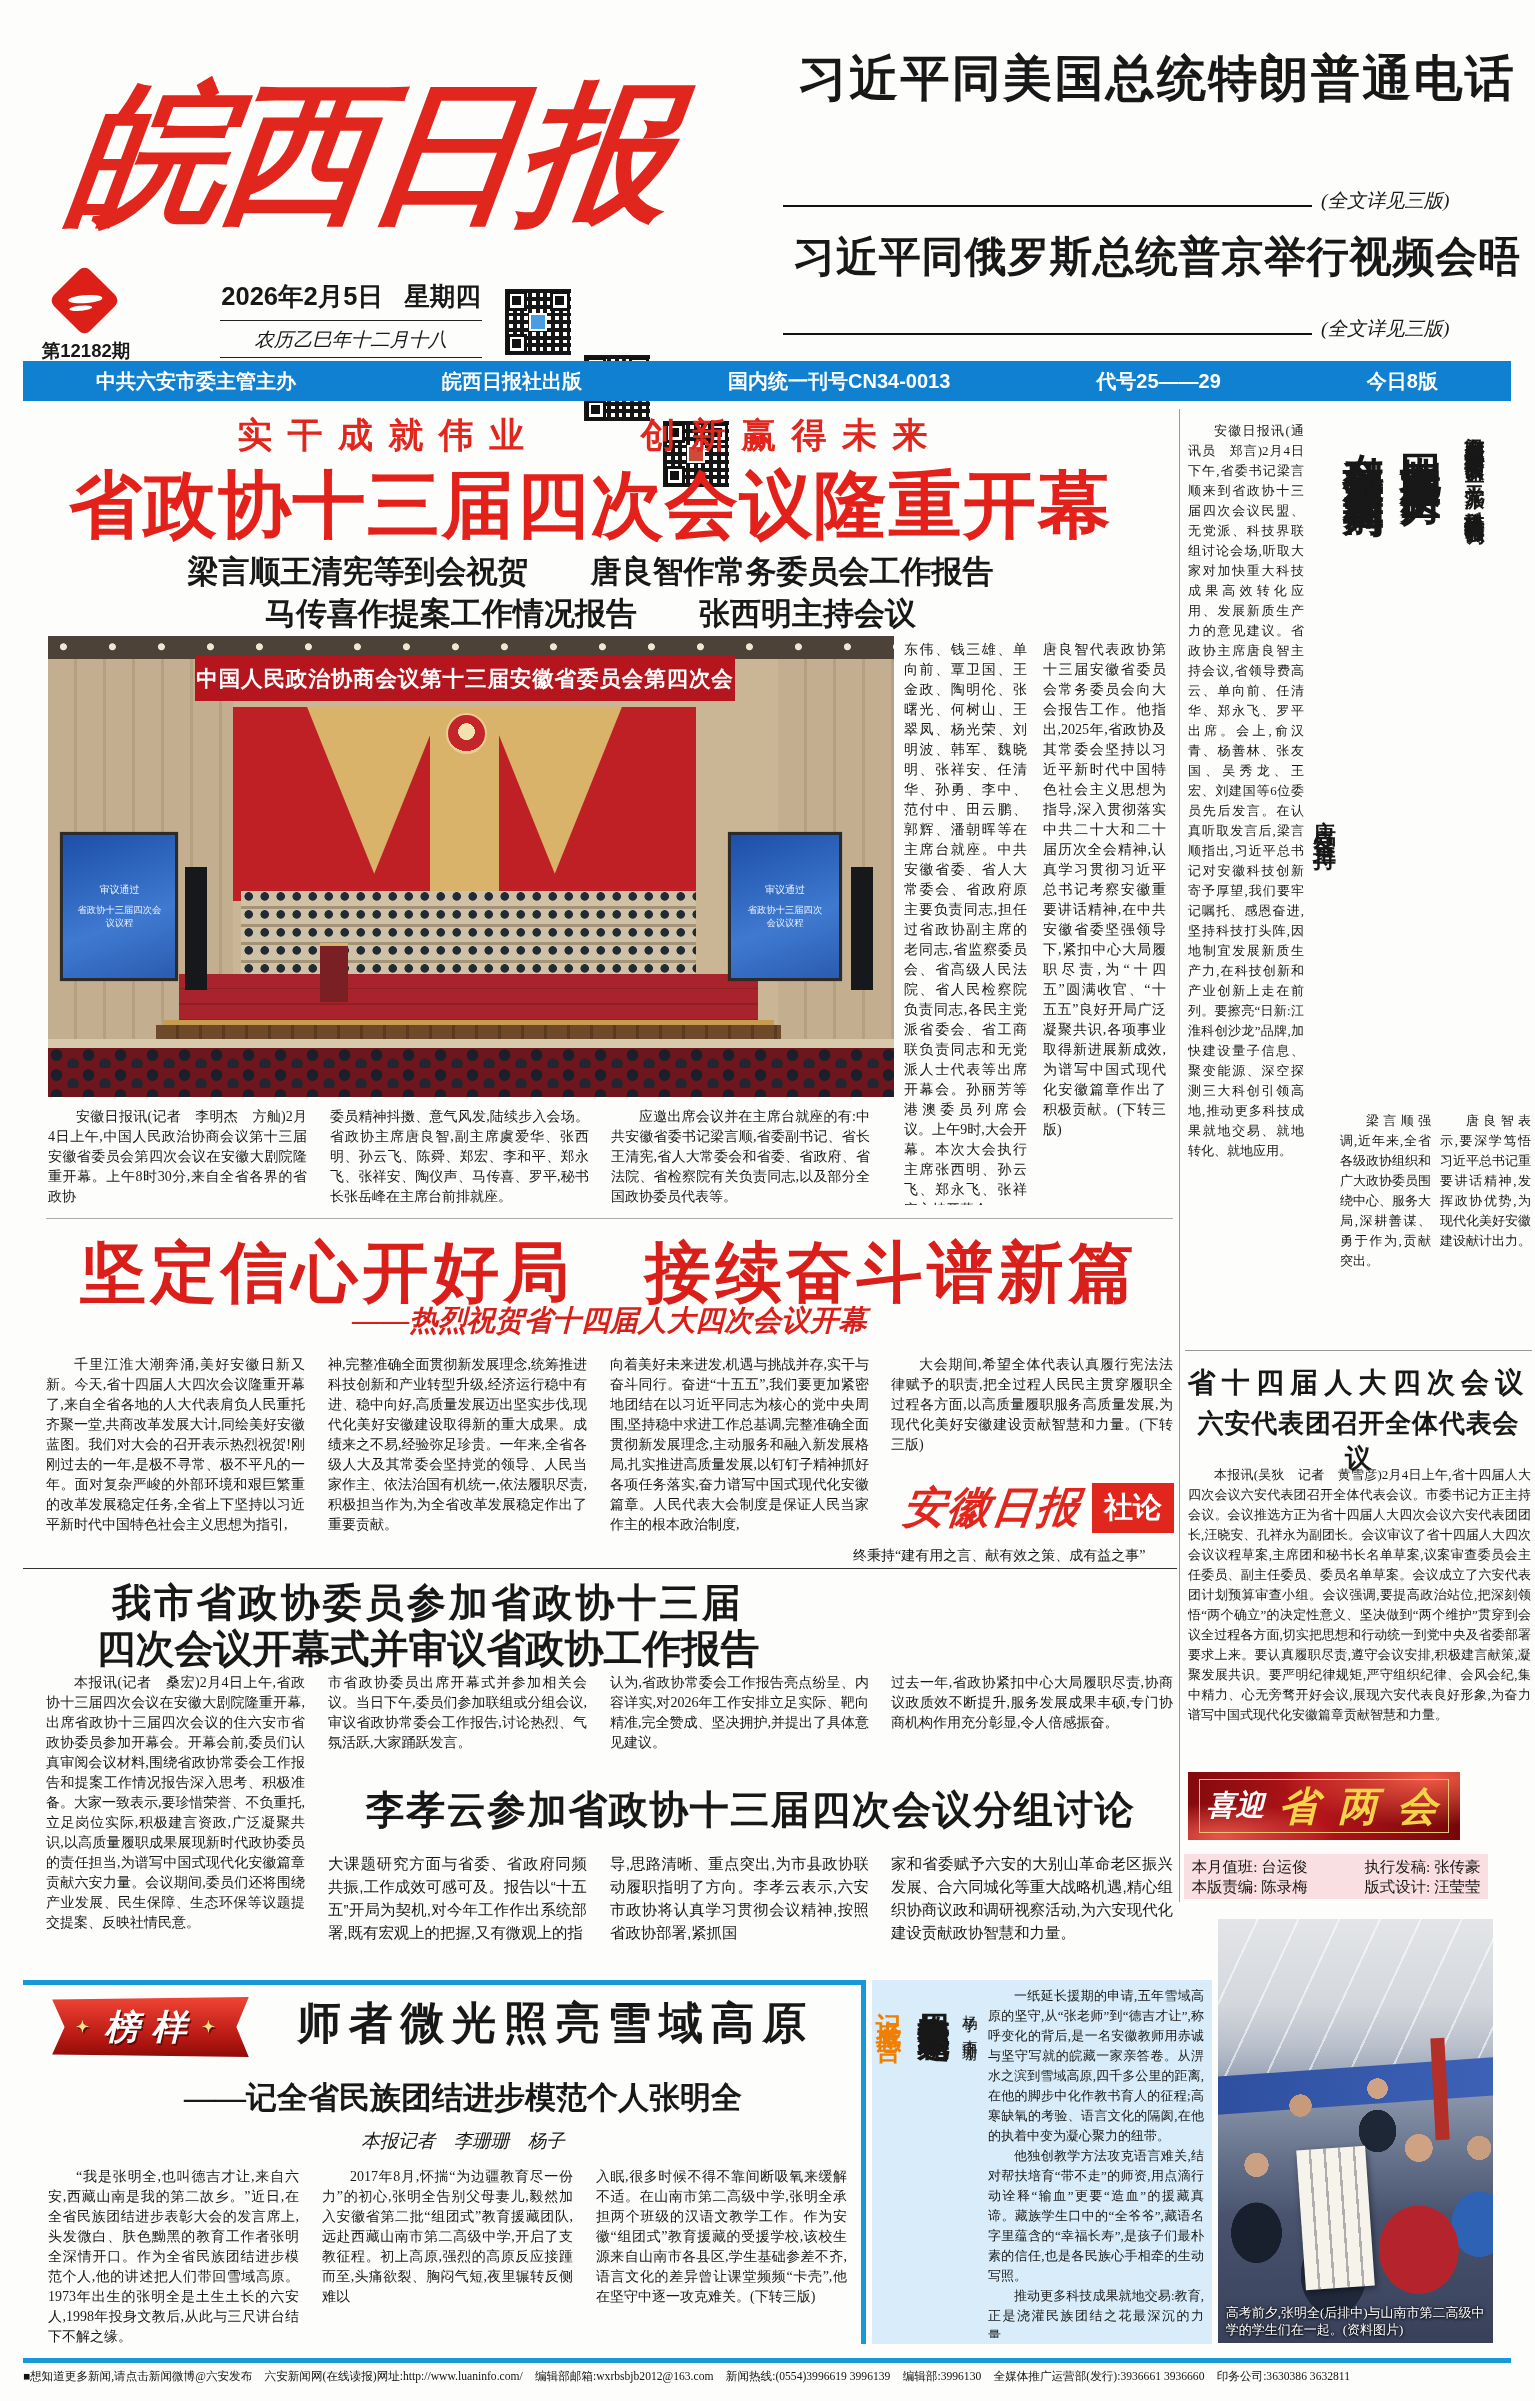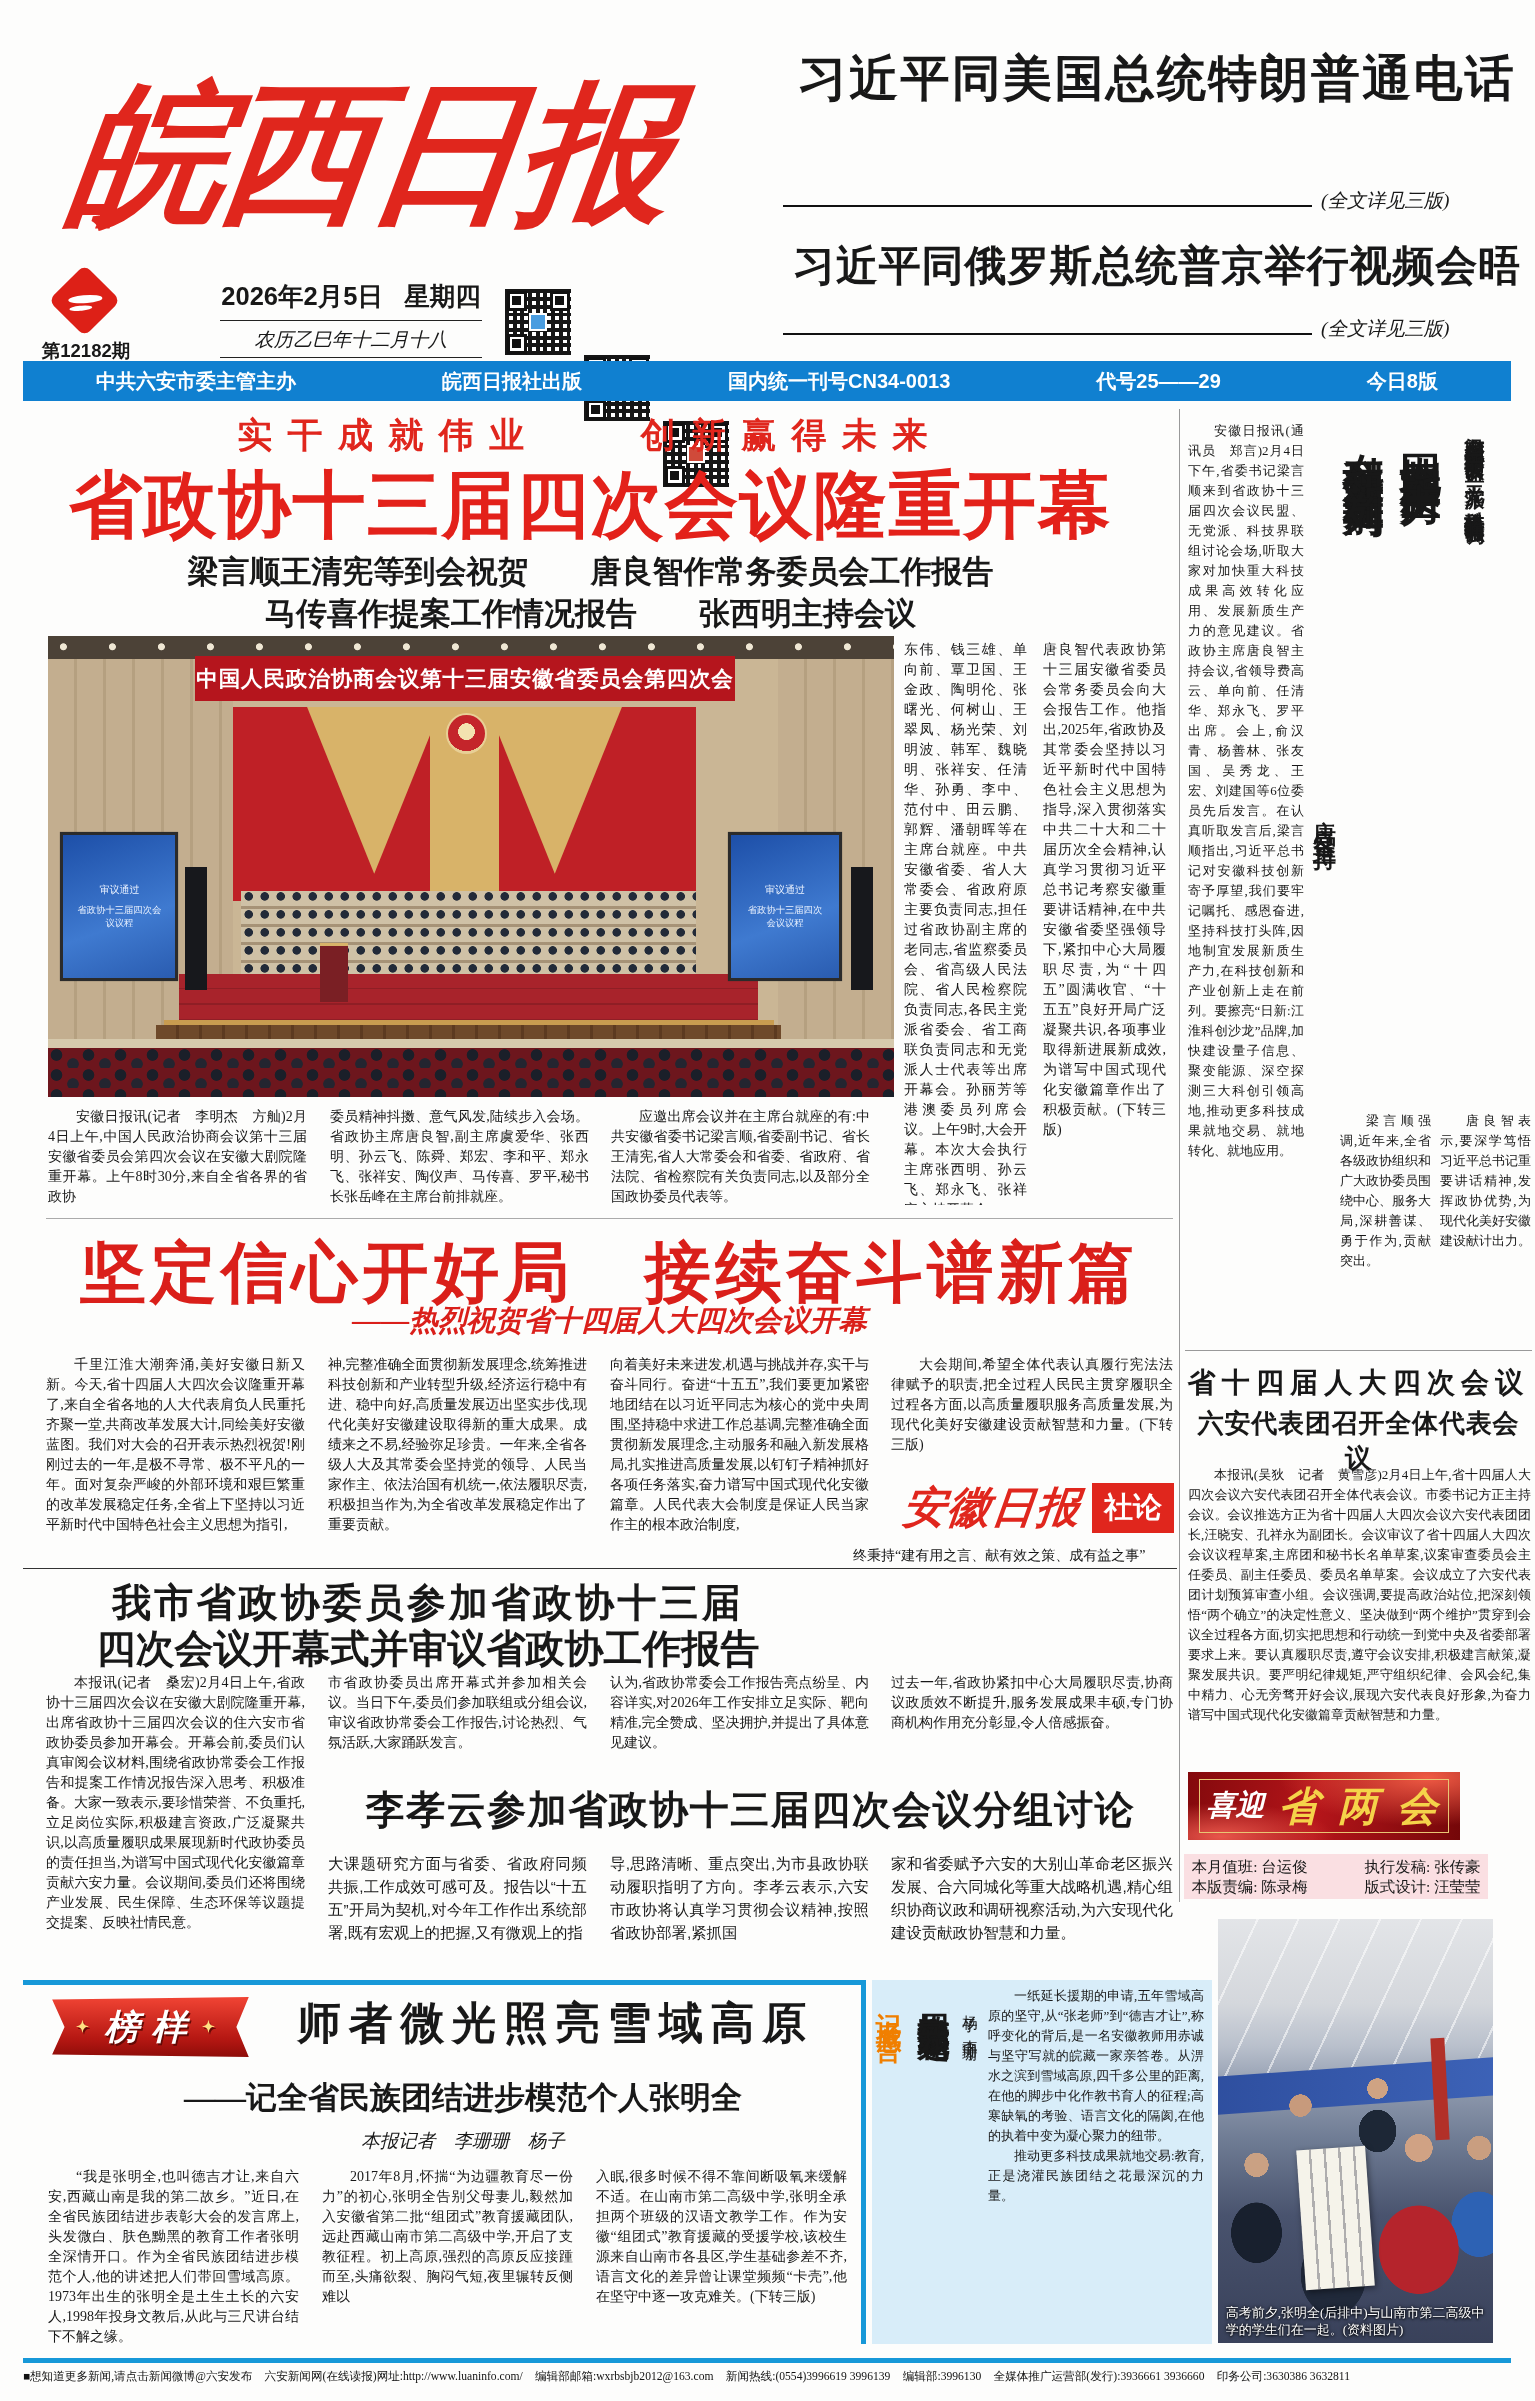--- a/index.html
+++ b/index.html
@@ -106,21 +106,21 @@
   </div>
 
   <div class="abs ctr" style="left:781px;top:48px;width:752px;font-size:49px;font-weight:900;letter-spacing:2.3px;line-height:1.25;">
     <span>习近平同美国总统特朗普通电话</span>
   </div>
   <div class="abs" style="left:783px;top:205px;width:529px;border-top:2.3px solid #111;"></div>
   <div class="abs" style="left:1321px;top:187px;width:208px;font-size:19.3px;font-style:italic;">
     <span>(全文详见三版)</span>
   </div>
 
-  <div class="abs ctr" style="left:781px;top:230px;width:752px;font-size:42px;font-weight:900;letter-spacing:0.8px;line-height:1.3;margin-top:9px;">
+  <div class="abs ctr" style="left:781px;top:230px;width:752px;font-size:42px;font-weight:900;letter-spacing:0.8px;line-height:1.3;">
     <span>习近平同俄罗斯总统普京举行视频会晤</span>
   </div>
   <div class="abs" style="left:783px;top:333px;width:529px;border-top:2.3px solid #111;"></div>
   <div class="abs" style="left:1321px;top:315px;width:208px;font-size:19.3px;font-style:italic;">
     <span>(全文详见三版)</span>
   </div>
 
   <div class="abs sans" style="left:23px;top:361px;width:1488px;height:40px;background:#1080d0;color:#fff;
               display:flex;align-items:center;justify-content:space-around;font-size:20px;font-weight:bold;">
     <span>中共六安市委主管主办</span>
@@ -348,20 +348,21 @@
     </div>
     <div class="v sans" style="position:absolute;left:39px;top:7.7px;width:45px;height:351px;
                 font-size:32px;font-weight:900;letter-spacing:1.5px;">
       <span>用教育浇灌民族团结之花</span>
     </div>
     <div class="v" style="position:absolute;left:88px;top:23px;width:20px;height:201px;font-size:15.4px;letter-spacing:3.1px;">
       <span>杨子　李珊珊</span>
     </div>
     <div class="body17" style="position:absolute;left:116px;top:6.2px;width:216px;height:352px;">
       <p>一纸延长援期的申请,五年雪域高原的坚守,从“张老师”到“德吉才让”,称呼变化的背后,是一名安徽教师用赤诚与坚守写就的皖藏一家亲答卷。从淠水之滨到雪域高原,四千多公里的距离,在他的脚步中化作教书育人的征程;高寒缺氧的考验、语言文化的隔阂,在他的执着中变为凝心聚力的纽带。</p>
+      <p>他独创教学方法攻克语言难关,结对帮扶培育“带不走”的师资,用点滴行动诠释“输血”更要“造血”的援藏真谛。藏族学生口中的“全爷爷”,藏语名字里蕴含的“幸福长寿”,是孩子们最朴素的信任,也是各民族心手相牵的生动写照。</p>
       <p>推动更多科技成果就地交易:教育,正是浇灌民族团结之花最深沉的力量。</p>
     </div>
   </div>
 
   <div class="abs" style="left:1218px;top:1919px;width:275px;height:424px;overflow:hidden;
               background:linear-gradient(180deg,#e3e5e8 0%,#d4d7dc 20%,#b9c0cc 30%,#8e99ad 40%,#6f7c94 52%,#49536e 70%,#39415a 100%);">
     <div class="abs" style="left:0;top:0;width:100%;height:40%;
                 background:repeating-linear-gradient(115deg,transparent 0 35px,rgba(255,255,255,.55) 35px 37px);"></div>
     <div class="abs" style="left:-6%;top:35%;width:112%;height:9%;background:linear-gradient(90deg,#2e4e9e,#3d63b8);
                 transform:rotate(-4deg);"></div>

